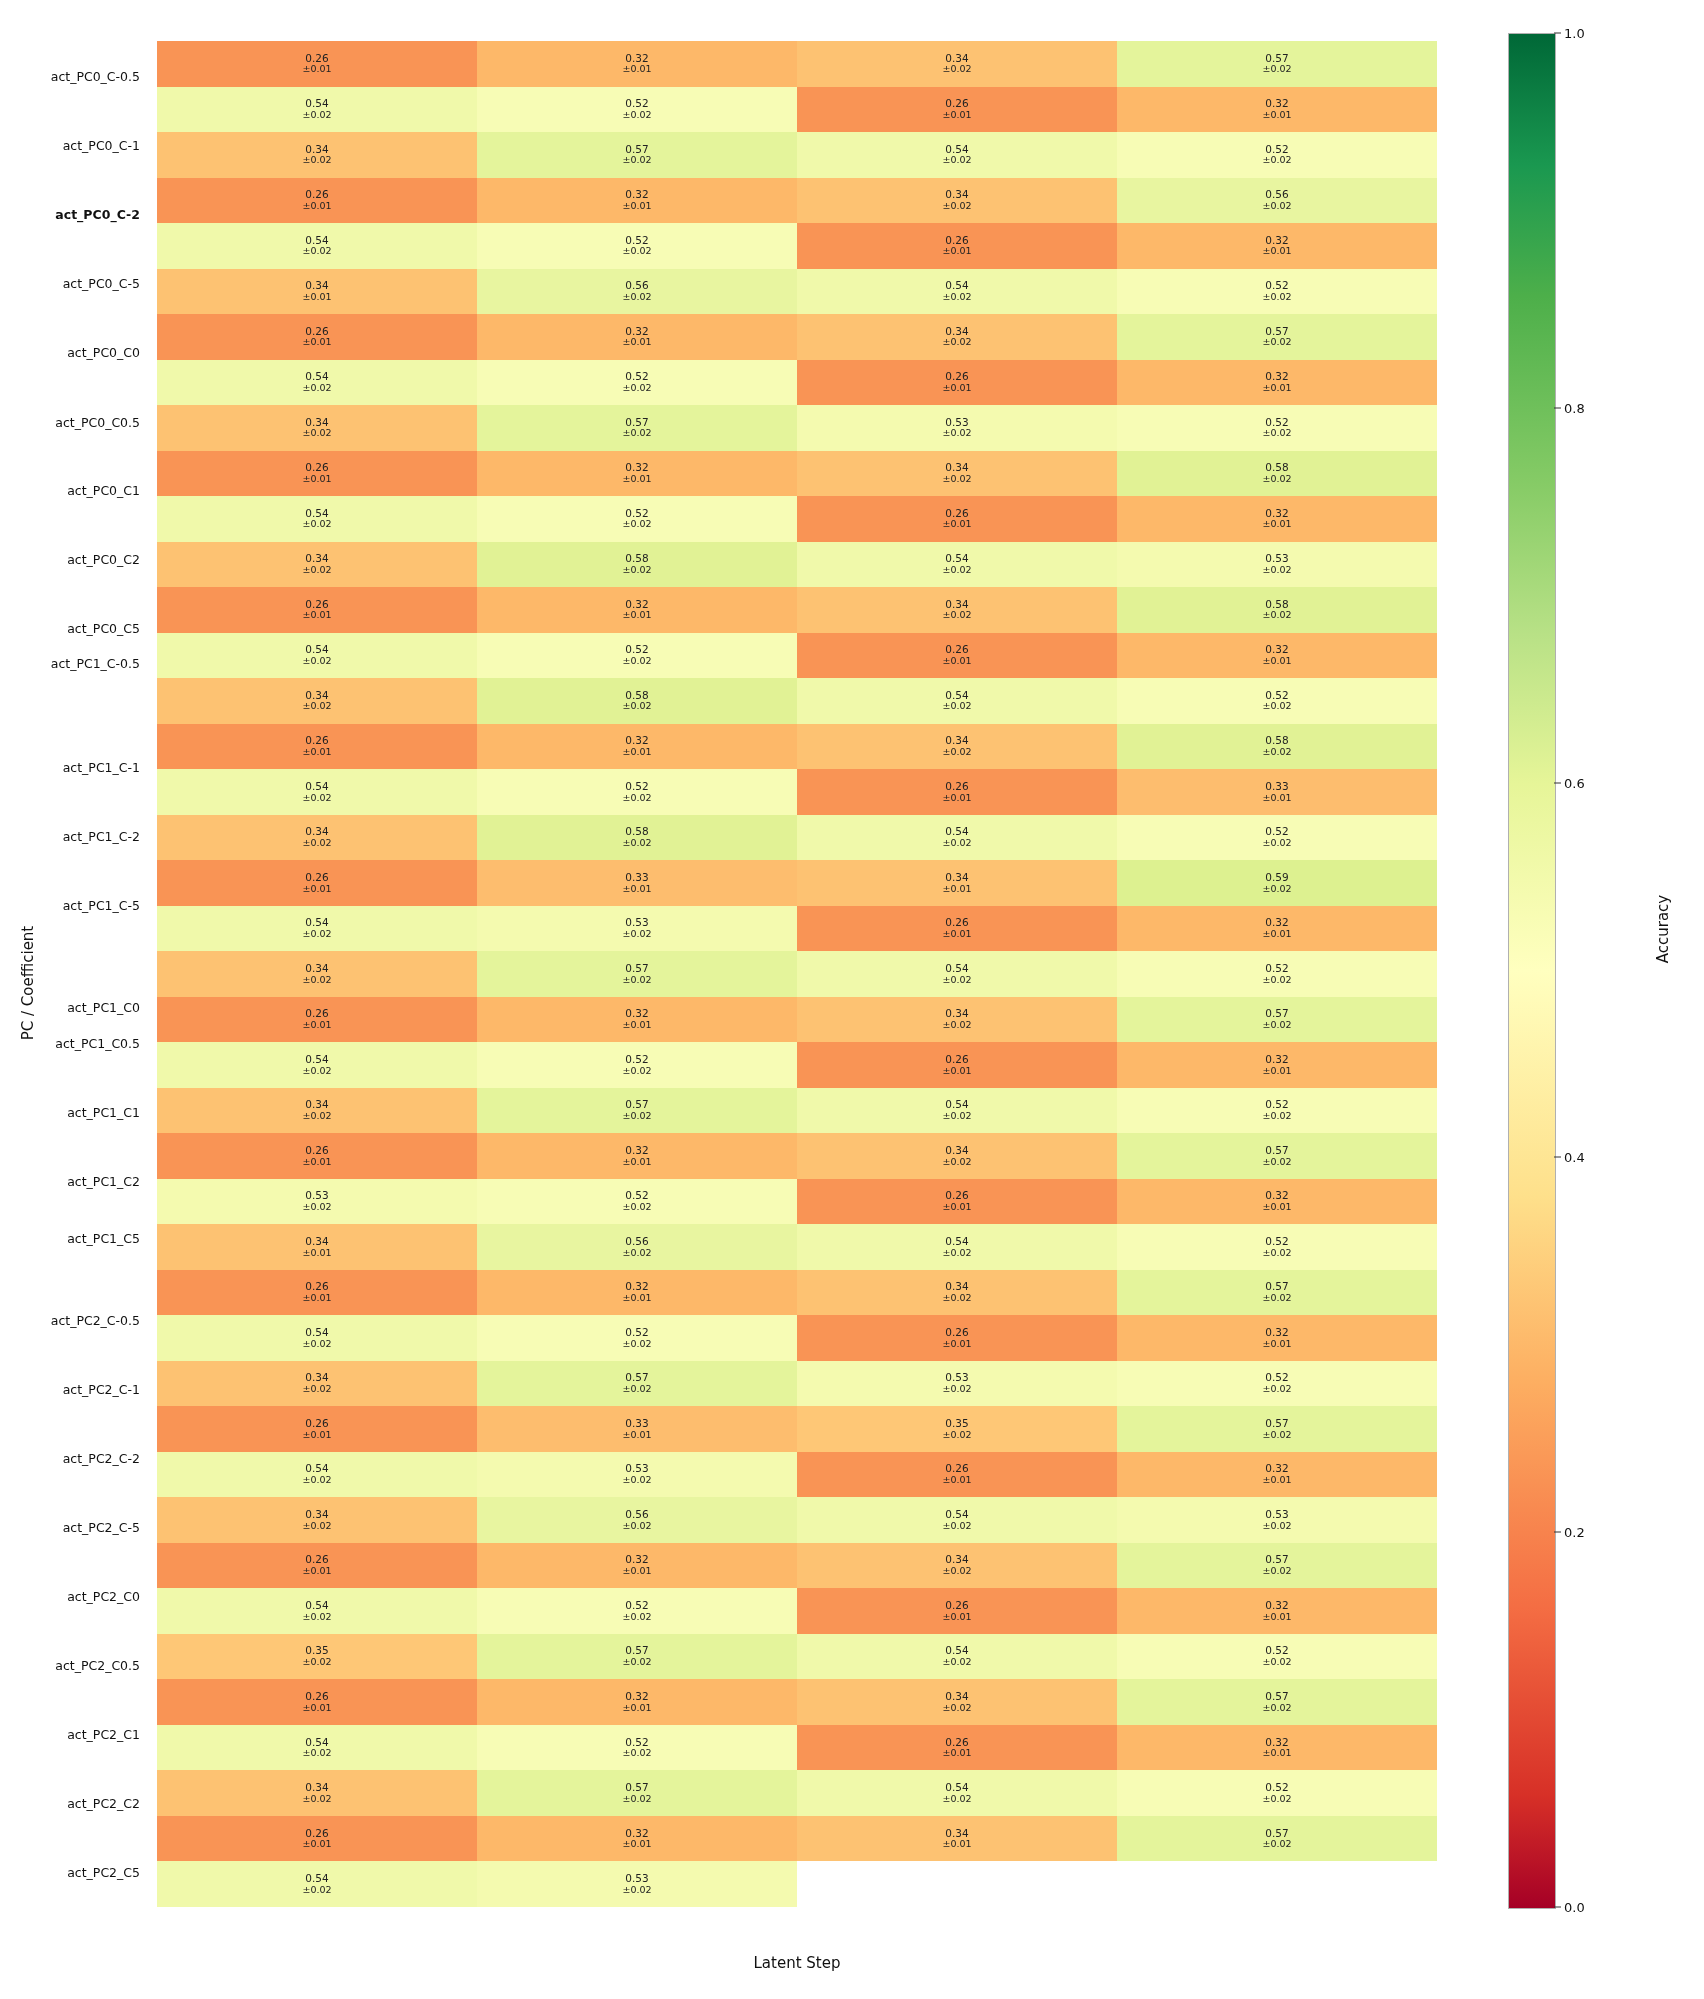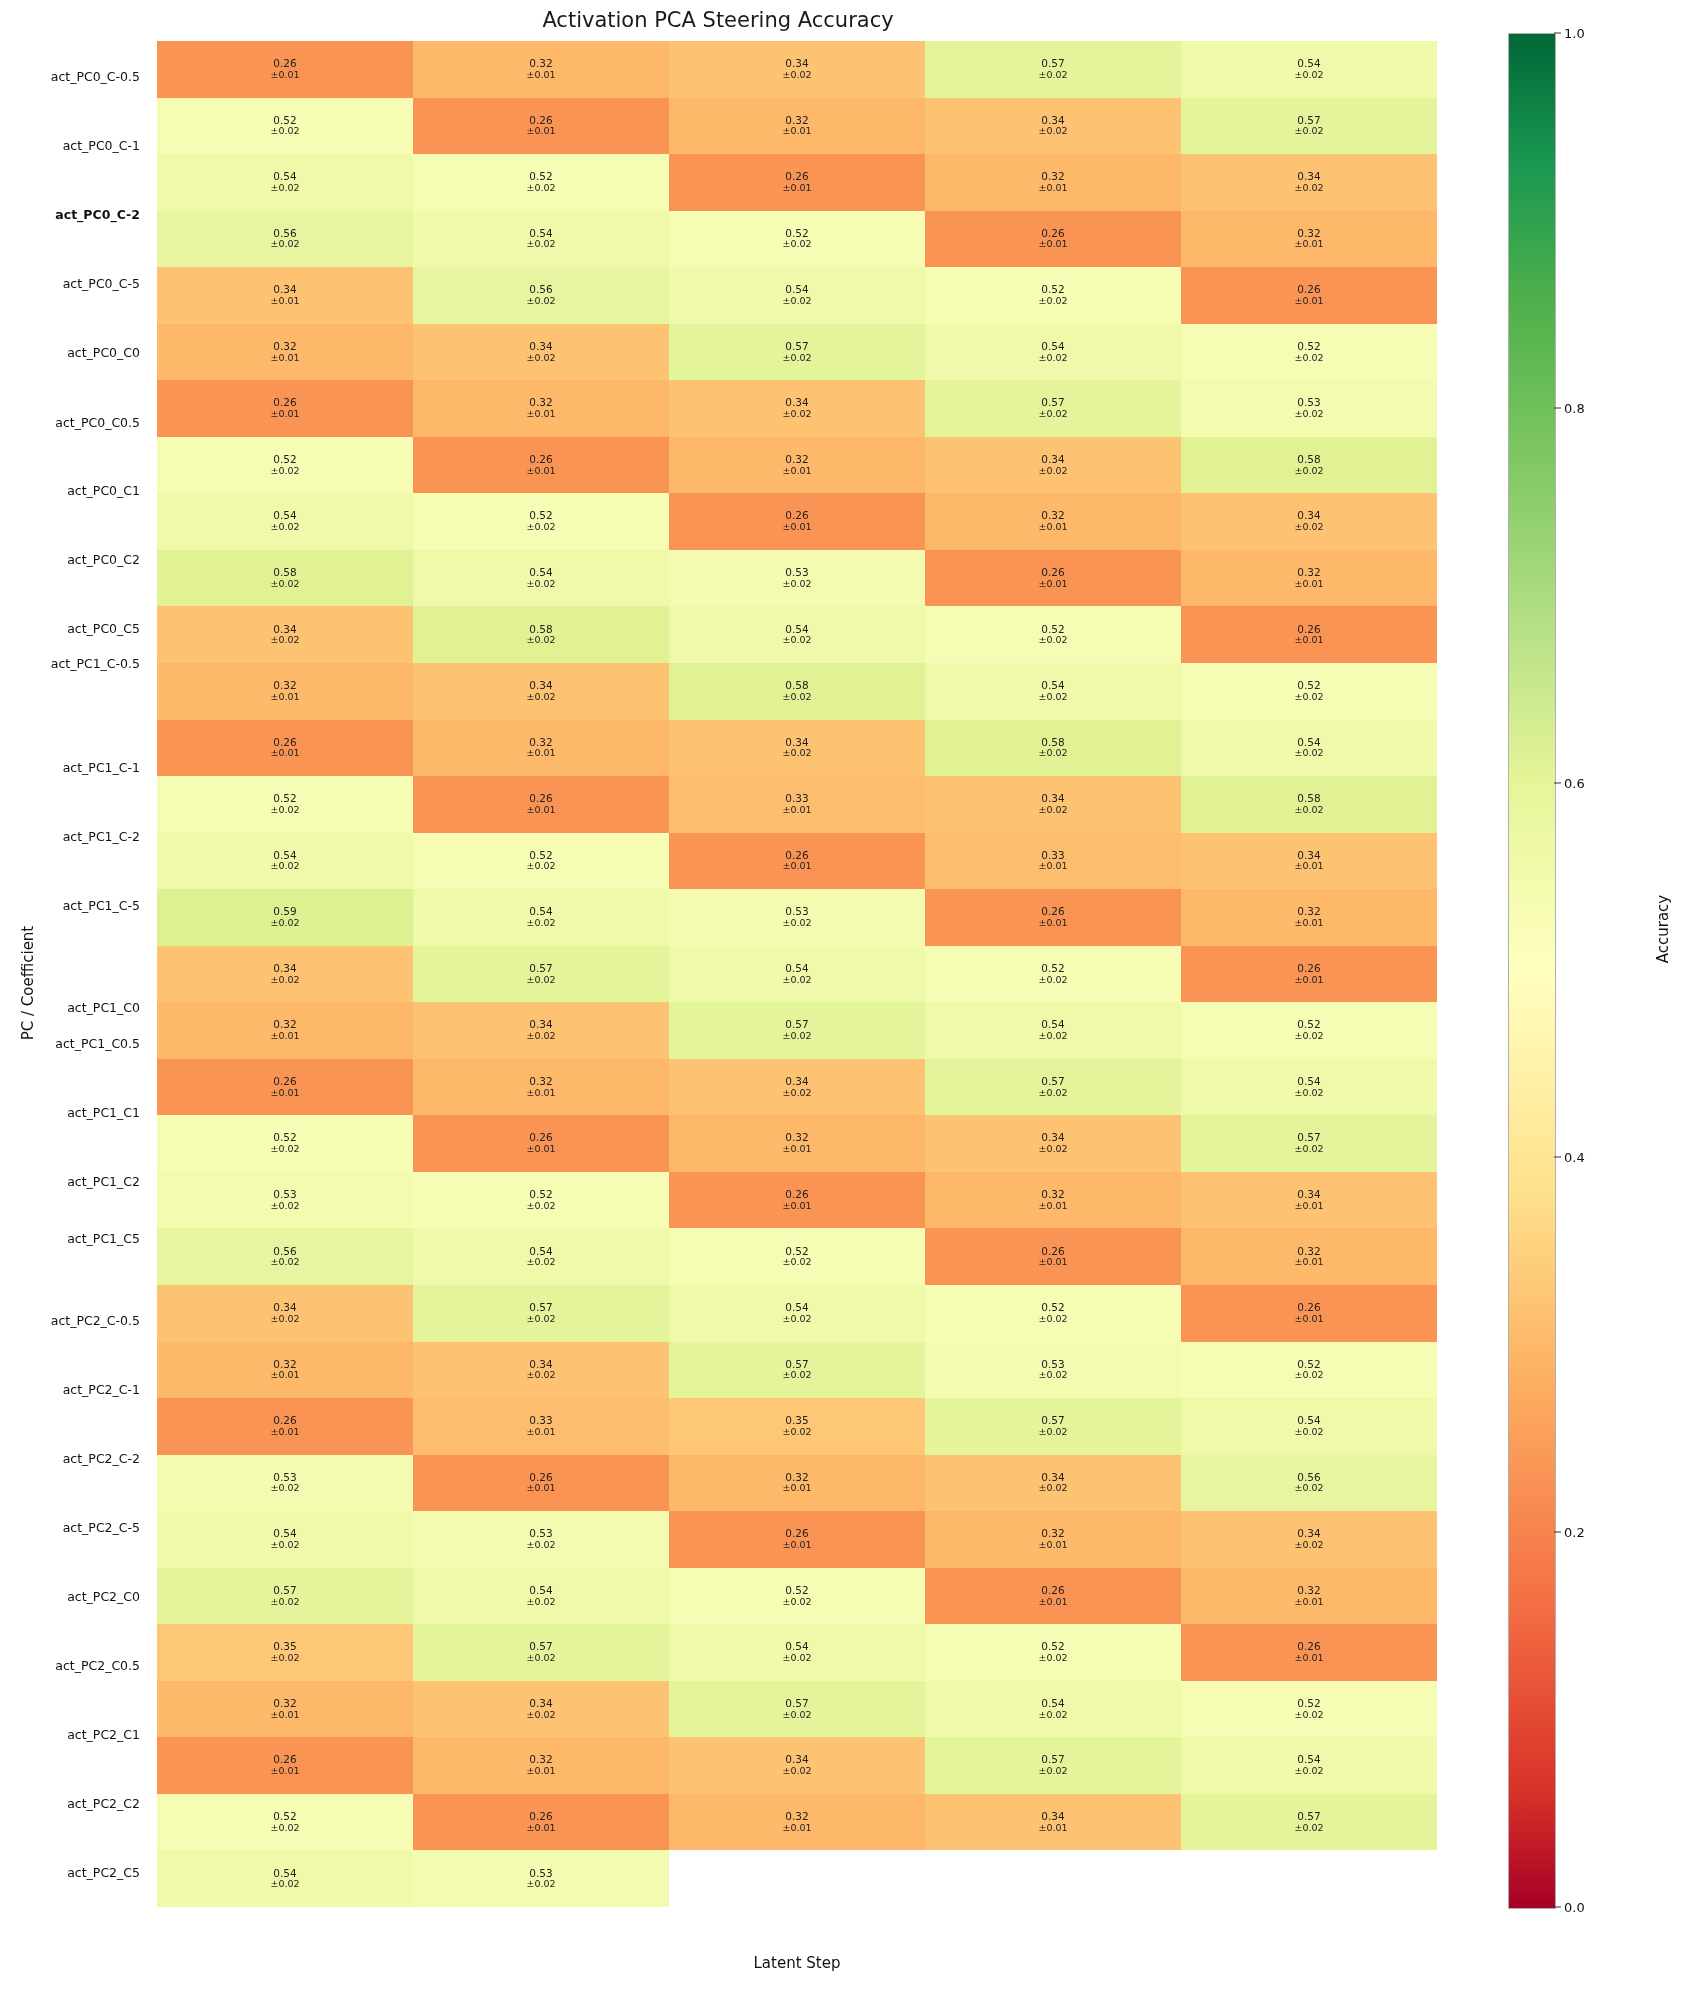--- a/index.html
+++ b/index.html
@@ -33,21 +33,21 @@
     position: absolute;
     left: 157px;
     top: 41px;
     width: 1280px;
     height: 1866px;
   }
   #grid {
     position: absolute;
     inset: 0;
     display: grid;
-    grid-template-columns: repeat(5, 1fr);
+    grid-template-columns: repeat(4, 1fr);
     grid-auto-rows: 1fr;
   }
   .cell {
     position: relative;
     display: flex;
     flex-direction: column;
     align-items: center;
     justify-content: center;
     line-height: 1.12;
   }
@@ -164,21 +164,20 @@
     color: #111111;
     transform: rotate(-90deg);
     transform-origin: center center;
   }
 </style>
 </head>
 <body>
 
 <div id="root">
 
-  <div id="title">Activation PCA Steering Accuracy</div>
 
   <div id="ylabels">
       <div class="ytick" style="top: 34.5556px;">act_PC0_C-0.5</div>
       <div class="ytick" style="top: 103.667px;">act_PC0_C-1</div>
       <div class="ytick" style="top: 172.778px; font-weight: bold;">act_PC0_C-2</div>
       <div class="ytick" style="top: 241.889px;">act_PC0_C-5</div>
       <div class="ytick" style="top: 311px;">act_PC0_C0</div>
       <div class="ytick" style="top: 381px; margin-left: 9px;">act_PC0_C0.5</div>
       <div class="ytick" style="top: 449.222px;">act_PC0_C1</div>
       <div class="ytick" style="top: 518.333px;">act_PC0_C2</div>

